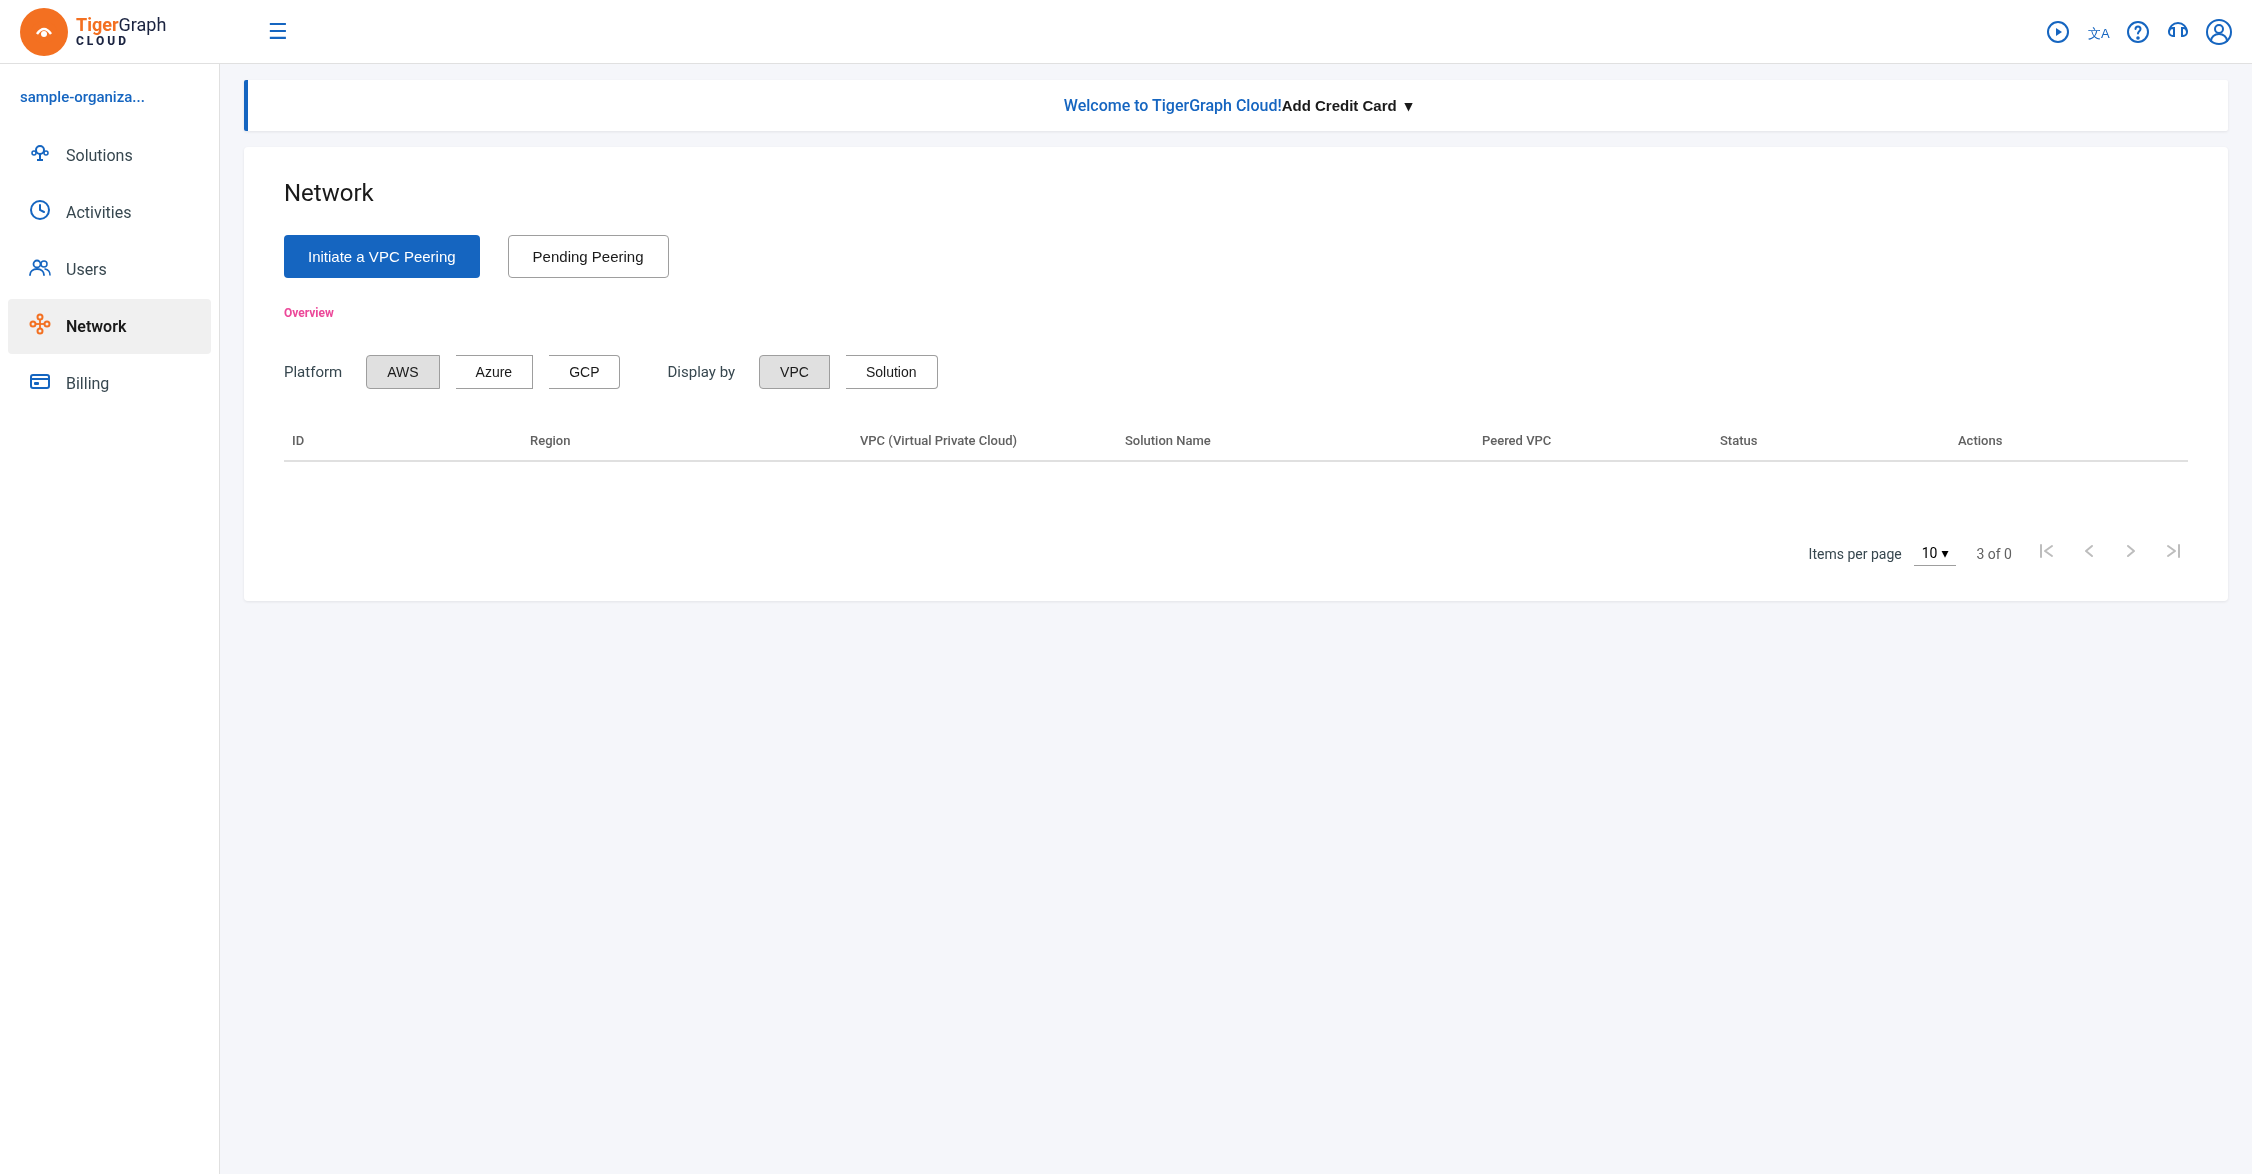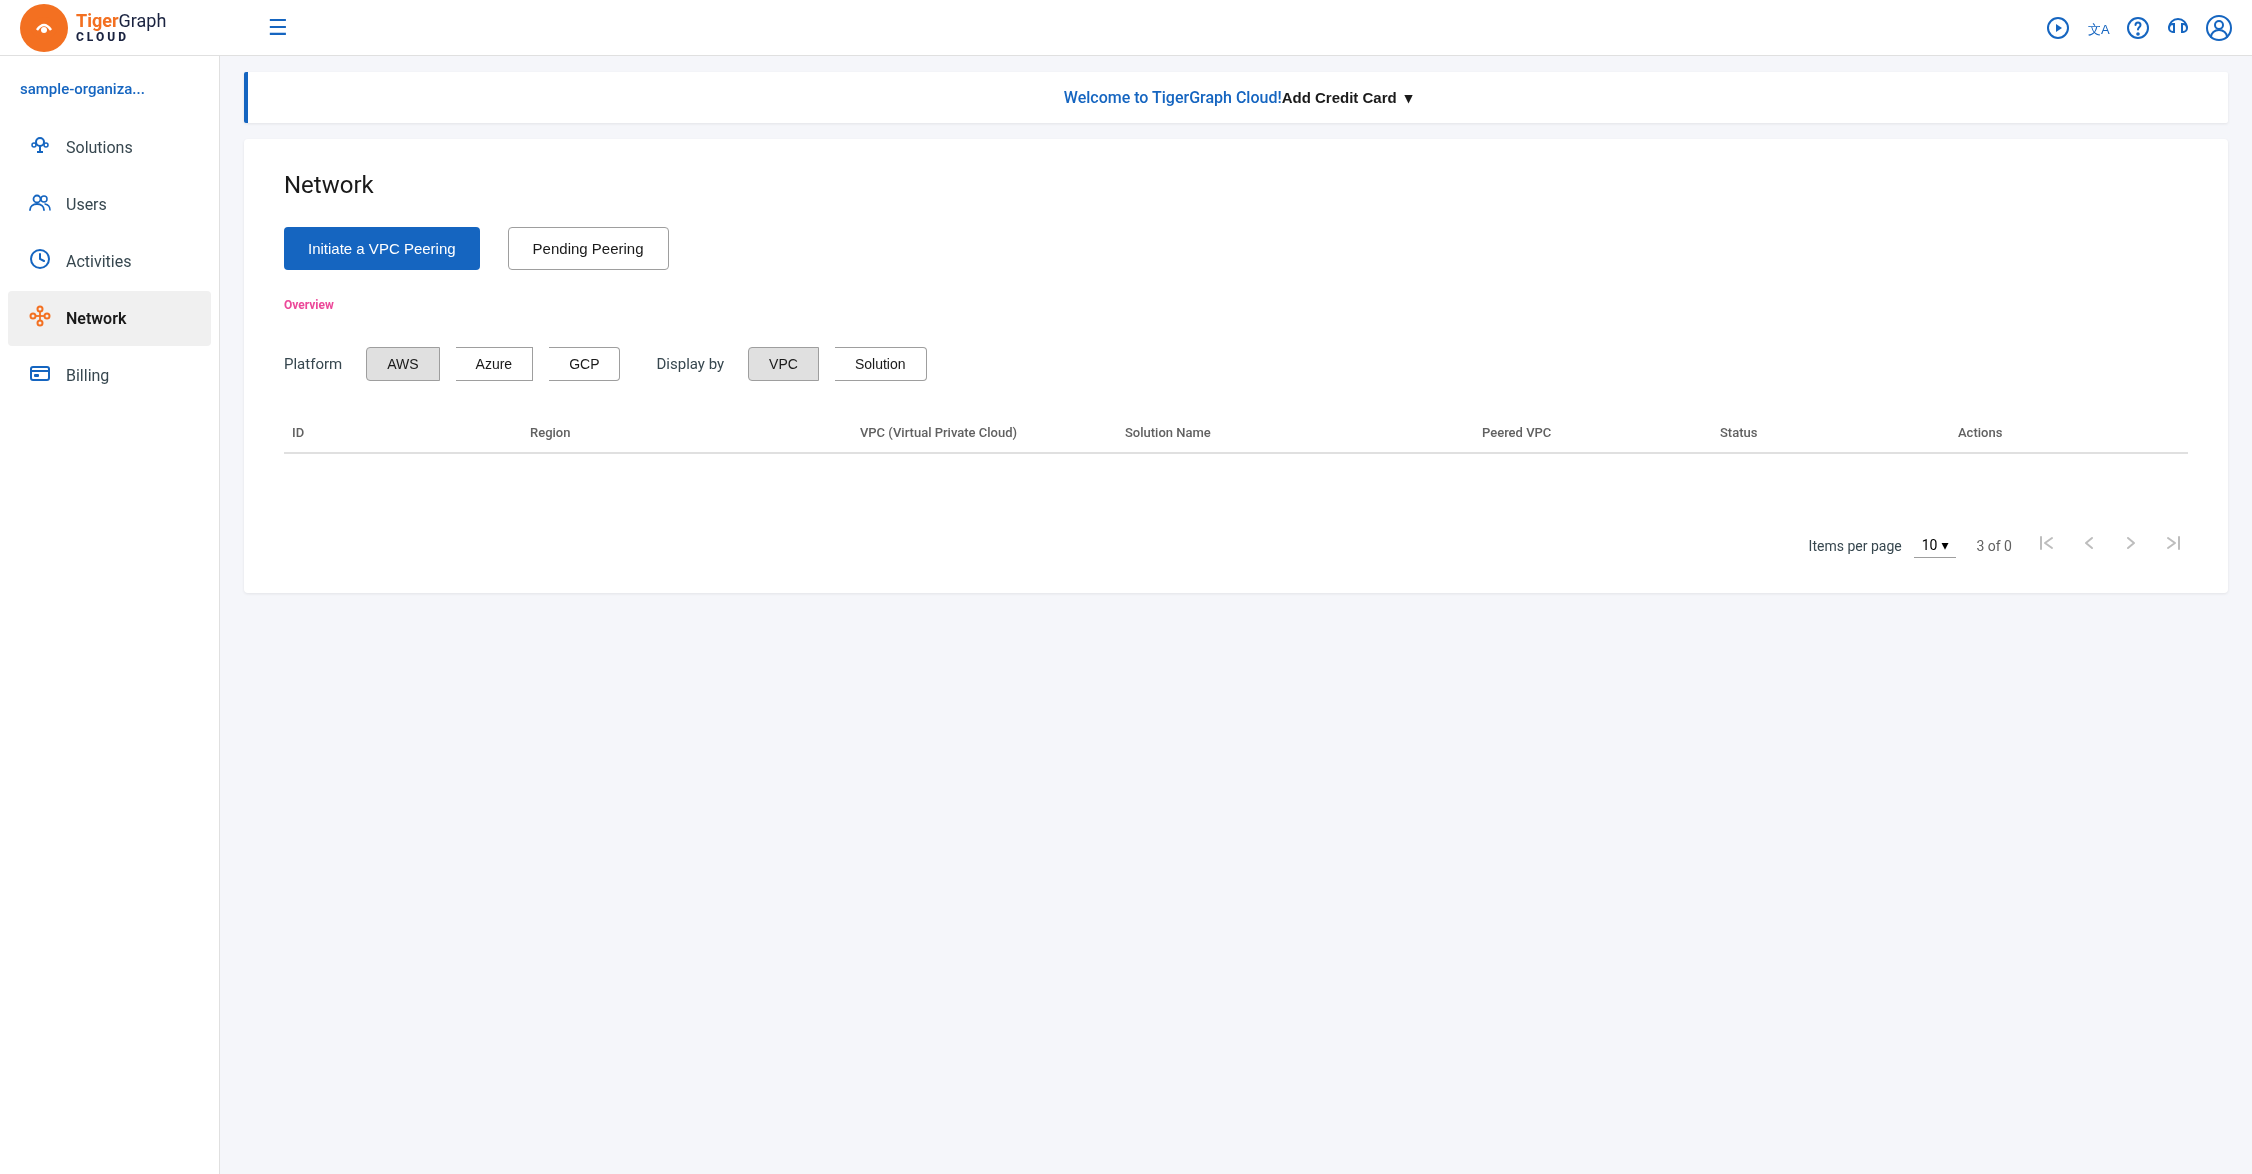--- a/index.html
+++ b/index.html
@@ -1,20 +1,20 @@
 <!DOCTYPE html>
 <html><head>
   <meta charset="utf-8">
   <style>
     * { box-sizing: border-box; margin: 0; padding: 0; }
     body { font-family: 'Roboto', Arial, sans-serif; background: #f5f6fa; display: flex; flex-direction: column; height: 100vh; overflow: hidden; }
 
     
     .top-header {
-      height: 56px;
+      height: 64px;
       background: #fff;
       border-bottom: 1px solid #e0e0e0;
       display: flex;
       align-items: center;
       justify-content: space-between;
       padding: 0 20px;
       flex-shrink: 0;
       z-index: 10;
     }
     .header-left { display: flex; align-items: center; gap: 20px; }
@@ -142,21 +142,21 @@
       background: white;
       cursor: pointer;
       font-size: 14px;
       color: #1a1a1a;
     }
     .filter-btn:first-child { border-radius: 4px 0 0 4px; }
     .filter-btn:last-child { border-radius: 0 4px 4px 0; }
     .filter-btn.active { background: #e0e0e0; border-color: #9e9e9e; font-weight: 500; }
     .filter-btn:not(:first-child) { border-left: none; }
 
-    .display-label { font-size: 15px; color: #37474f; margin-left: 12px; }
+    .display-label { font-size: 15px; color: #37474f; margin-left: 23px; }
 
     
     .table-section { width: 100%; }
     .table-header {
       display: grid;
       grid-template-columns: 1fr 1fr 1.5fr 1.5fr 1fr 1fr 1fr;
       padding: 12px 0;
       border-bottom: 1px solid #e0e0e0;
     }
     .th {
@@ -264,37 +264,37 @@
             <circle cx="5" cy="11" r="2" stroke="#1565c0" stroke-width="1.5"></circle>
             <circle cx="17" cy="11" r="2" stroke="#1565c0" stroke-width="1.5"></circle>
           </svg>
       </span>
       <span>Solutions</span>
     </div>
 
     <div class="sidebar-item">
       <span class="sidebar-icon">
         <svg width="22" height="22" viewBox="0 0 22 22" fill="none">
+            <circle cx="11" cy="11" r="9" stroke="#1565c0" stroke-width="2"></circle>
+            <polyline points="11,6 11,11 15,13" stroke="#1565c0" stroke-width="2" stroke-linecap="round"></polyline>
+          </svg>
+      </span>
+      <span>Activities</span>
+    </div>
+
+    <div class="sidebar-item">
+      <span class="sidebar-icon">
+        <svg width="22" height="22" viewBox="0 0 22 22" fill="none">
             <circle cx="8" cy="8" r="3.5" stroke="#1565c0" stroke-width="1.8"></circle>
             <circle cx="15" cy="8" r="3" stroke="#1565c0" stroke-width="1.5"></circle>
             <path d="M1 19c0-3.5 3-6 7-6s7 2.5 7 6" stroke="#1565c0" stroke-width="1.8" stroke-linecap="round"></path>
             <path d="M16 13c2.5.5 5 2 5 6" stroke="#1565c0" stroke-width="1.5" stroke-linecap="round"></path>
           </svg>
       </span>
       <span>Users</span>
-    </div>
-
-    <div class="sidebar-item">
-      <span class="sidebar-icon">
-        <svg width="22" height="22" viewBox="0 0 22 22" fill="none">
-            <circle cx="11" cy="11" r="9" stroke="#1565c0" stroke-width="2"></circle>
-            <polyline points="11,6 11,11 15,13" stroke="#1565c0" stroke-width="2" stroke-linecap="round"></polyline>
-          </svg>
-      </span>
-      <span>Activities</span>
     </div>
 
     <div class="sidebar-item active">
       <span class="sidebar-icon" style="color:#f37021;">
         <svg width="22" height="22" viewBox="0 0 22 22" fill="none">
             <circle cx="4" cy="11" r="2.5" stroke="#f37021" stroke-width="2"></circle>
             <circle cx="18" cy="11" r="2.5" stroke="#f37021" stroke-width="2"></circle>
             <circle cx="11" cy="4" r="2.5" stroke="#f37021" stroke-width="2"></circle>
             <circle cx="11" cy="18" r="2.5" stroke="#f37021" stroke-width="2"></circle>
             <line x1="6.5" y1="11" x2="15.5" y2="11" stroke="#f37021" stroke-width="1.8"></line>

